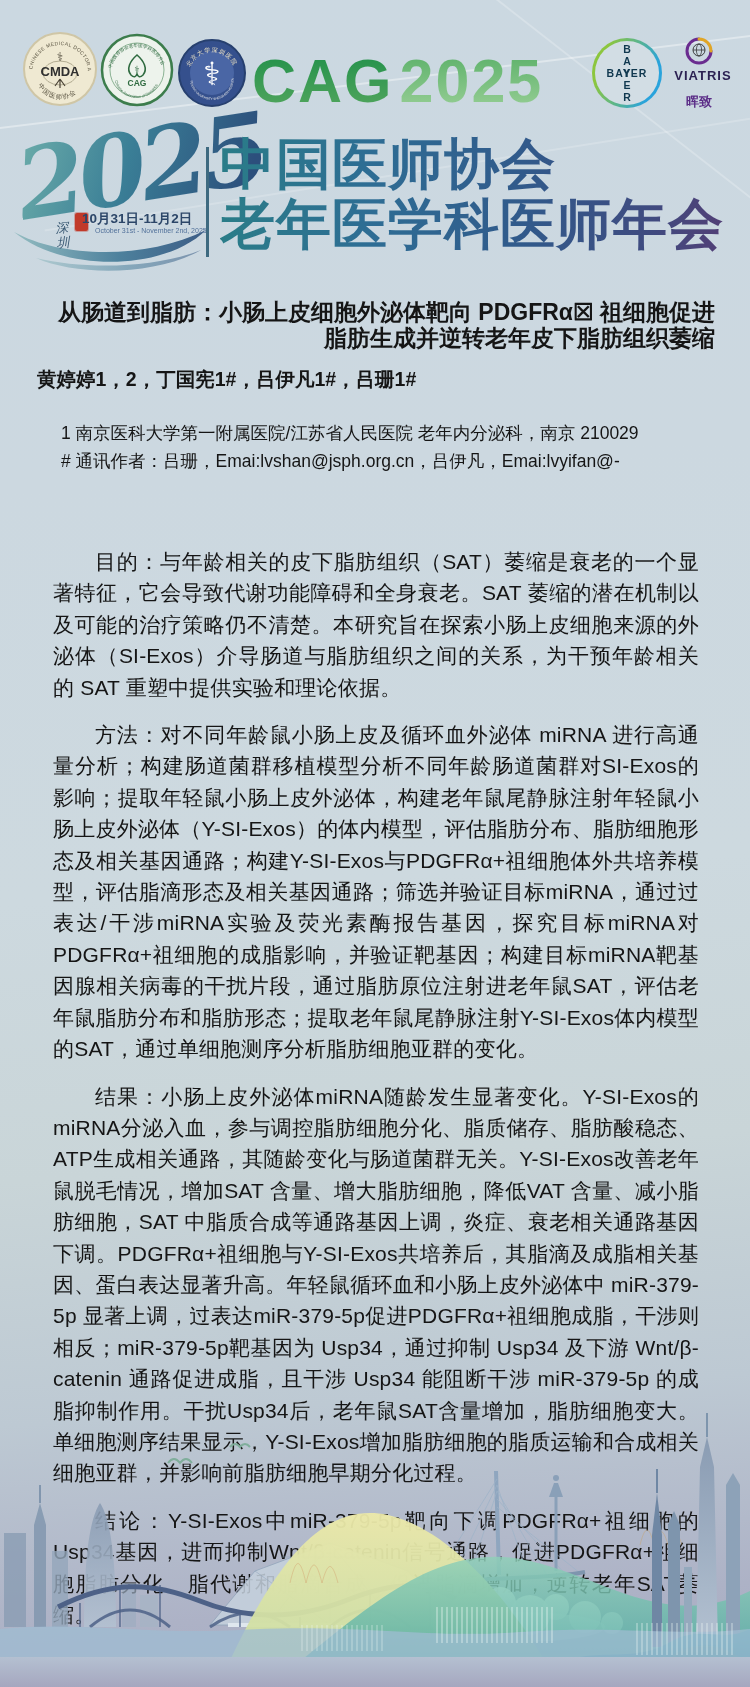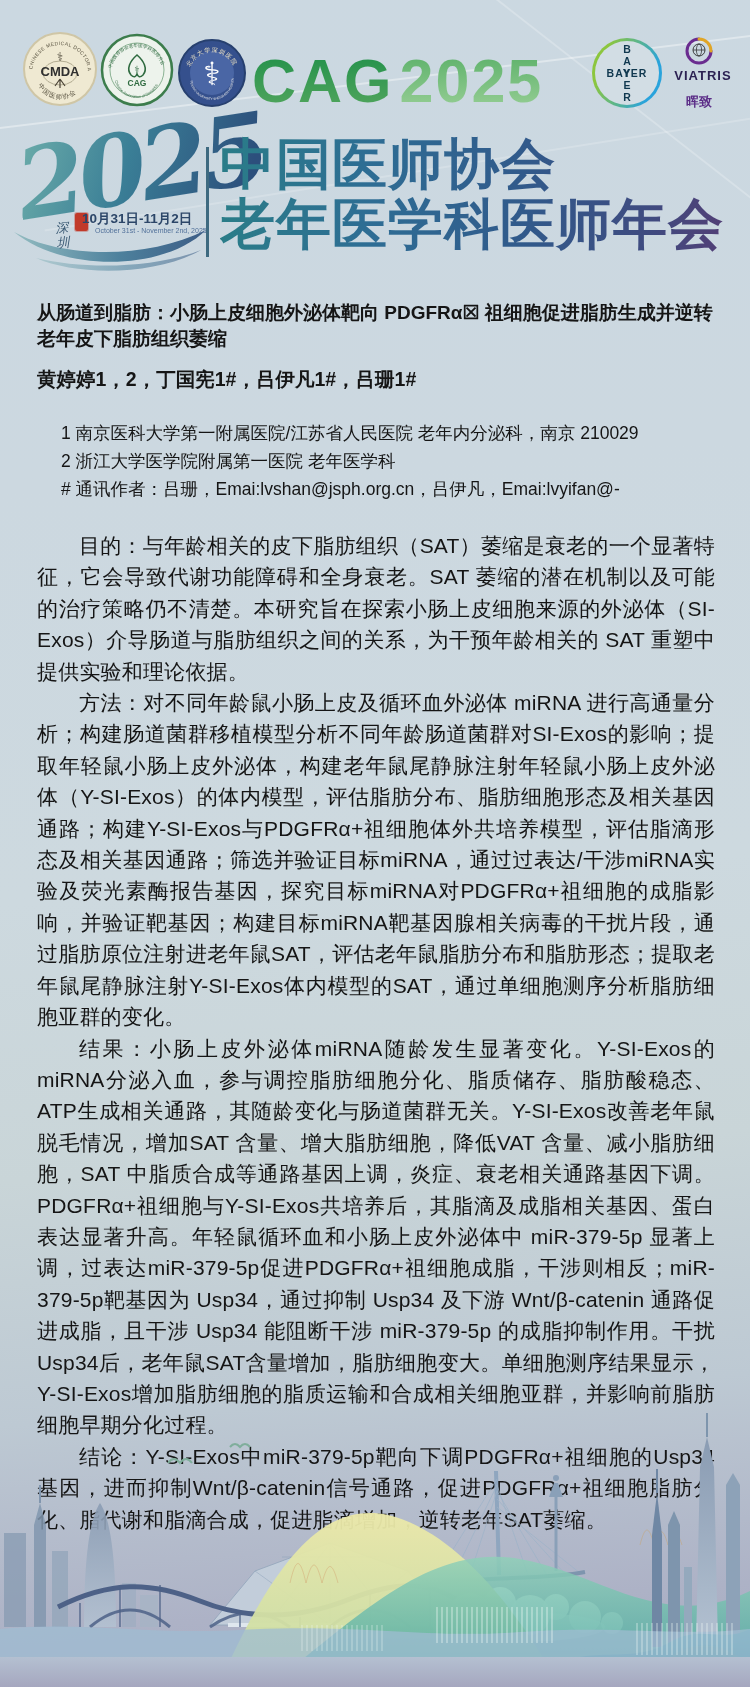--- a/index.html
+++ b/index.html
@@ -46,25 +46,25 @@
   .date-en{position:absolute;left:95px;top:227px;font-size:7px;color:#52719a;white-space:nowrap;}
   .vdiv{position:absolute;left:206px;top:147px;width:3px;height:110px;background:#3e6a80;}
   .conf-title{position:absolute;left:220px;top:134px;white-space:nowrap;}
   .conf-title div{font-weight:900;font-size:55px;line-height:60px;letter-spacing:1px;
     background:linear-gradient(93deg,#2a7d88 0%,#2e6d94 30%,#315a8b 60%,#3f4b80 85%,#523f76 100%);
     -webkit-background-clip:text;background-clip:text;color:transparent;}
 
   
   .doc{position:absolute;left:37px;width:678px;color:#151515;}
   .tblock{top:300px;}
-  .atitle{font-size:19px;font-weight:bold;line-height:25.5px;}
+  .atitle{font-size:23px;font-weight:bold;line-height:25.5px;text-align:right;}
   .authors{font-size:19.5px;font-weight:bold;line-height:25.5px;margin-top:16px;}
   .affil{top:419px;font-size:17.5px;line-height:28px;}
   .bodytxt{top:530px;font-size:21px;line-height:31.4px;text-align:justify;letter-spacing:.2px;}
-  .bodytxt p{margin:0;text-indent:2em;}
+  .bodytxt p{margin:16px;text-indent:2em;}
 
   
   .skyline{position:absolute;left:0;bottom:0;width:750px;height:312px;}
 </style>
 </head>
 <body>
 
 <div class="poster">
 
   <div class="streak s1"></div>
@@ -157,21 +157,20 @@
     <div>老年医学科医师年会</div>
   </div>
 
   <div class="doc tblock" style="position:absolute;top:300px;">
     <div class="atitle">从肠道到脂肪：小肠上皮细胞外泌体靶向 PDGFRα☒ 祖细胞促进脂肪生成并逆转老年皮下脂肪组织萎缩</div>
     <div class="authors">黄婷婷1，2，丁国宪1#，吕伊凡1#，吕珊1#</div>
   </div>
 
   <div class="doc affil" style="position:absolute;top:419px;margin-left:24px;">
     <div>1 南京医科大学第一附属医院/江苏省人民医院 老年内分泌科，南京 210029</div>
-    <div>2  浙江大学医学院附属第一医院 老年医学科</div>
     <div>#  通讯作者：吕珊，Emai:lvshan@jsph.org.cn，吕伊凡，Emai:lvyifan@-</div>
   </div>
 
   <div class="doc bodytxt" style="position:absolute;top:530px;">
     <p>目的：与年龄相关的皮下脂肪组织（SAT）萎缩是衰老的一个显著特征，它会导致代谢功能障碍和全身衰老。SAT 萎缩的潜在机制以及可能的治疗策略仍不清楚。本研究旨在探索小肠上皮细胞来源的外泌体（SI-Exos）介导肠道与脂肪组织之间的关系，为干预年龄相关的 SAT 重塑中提供实验和理论依据。</p>
     <p>方法：对不同年龄鼠小肠上皮及循环血外泌体 miRNA 进行高通量分析；构建肠道菌群移植模型分析不同年龄肠道菌群对SI-Exos的影响；提取年轻鼠小肠上皮外泌体，构建老年鼠尾静脉注射年轻鼠小肠上皮外泌体（Y-SI-Exos）的体内模型，评估脂肪分布、脂肪细胞形态及相关基因通路；构建Y-SI-Exos与PDGFRα+祖细胞体外共培养模型，评估脂滴形态及相关基因通路；筛选并验证目标miRNA，通过过表达/干涉miRNA实验及荧光素酶报告基因，探究目标miRNA对PDGFRα+祖细胞的成脂影响，并验证靶基因；构建目标miRNA靶基因腺相关病毒的干扰片段，通过脂肪原位注射进老年鼠SAT，评估老年鼠脂肪分布和脂肪形态；提取老年鼠尾静脉注射Y-SI-Exos体内模型的SAT，通过单细胞测序分析脂肪细胞亚群的变化。</p>
     <p>结果：小肠上皮外泌体miRNA随龄发生显著变化。Y-SI-Exos的miRNA分泌入血，参与调控脂肪细胞分化、脂质储存、脂肪酸稳态、ATP生成相关通路，其随龄变化与肠道菌群无关。Y-SI-Exos改善老年鼠脱毛情况，增加SAT 含量、增大脂肪细胞，降低VAT 含量、减小脂肪细胞，SAT 中脂质合成等通路基因上调，炎症、衰老相关通路基因下调。PDGFRα+祖细胞与Y-SI-Exos共培养后，其脂滴及成脂相关基因、蛋白表达显著升高。年轻鼠循环血和小肠上皮外泌体中 miR-379-5p 显著上调，过表达miR-379-5p促进PDGFRα+祖细胞成脂，干涉则相反；miR-379-5p靶基因为 Usp34，通过抑制 Usp34 及下游 Wnt/β-catenin 通路促进成脂，且干涉 Usp34 能阻断干涉 miR-379-5p 的成脂抑制作用。干扰Usp34后，老年鼠SAT含量增加，脂肪细胞变大。单细胞测序结果显示，Y-SI-Exos增加脂肪细胞的脂质运输和合成相关细胞亚群，并影响前脂肪细胞早期分化过程。</p>
     <p>结论：Y-SI-Exos中miR-379-5p靶向下调PDGFRα+祖细胞的Usp34基因，进而抑制Wnt/β-catenin信号通路，促进PDGFRα+祖细胞脂肪分化、脂代谢和脂滴合成，促进脂滴增加，逆转老年SAT萎缩。</p>
   </div>
 

